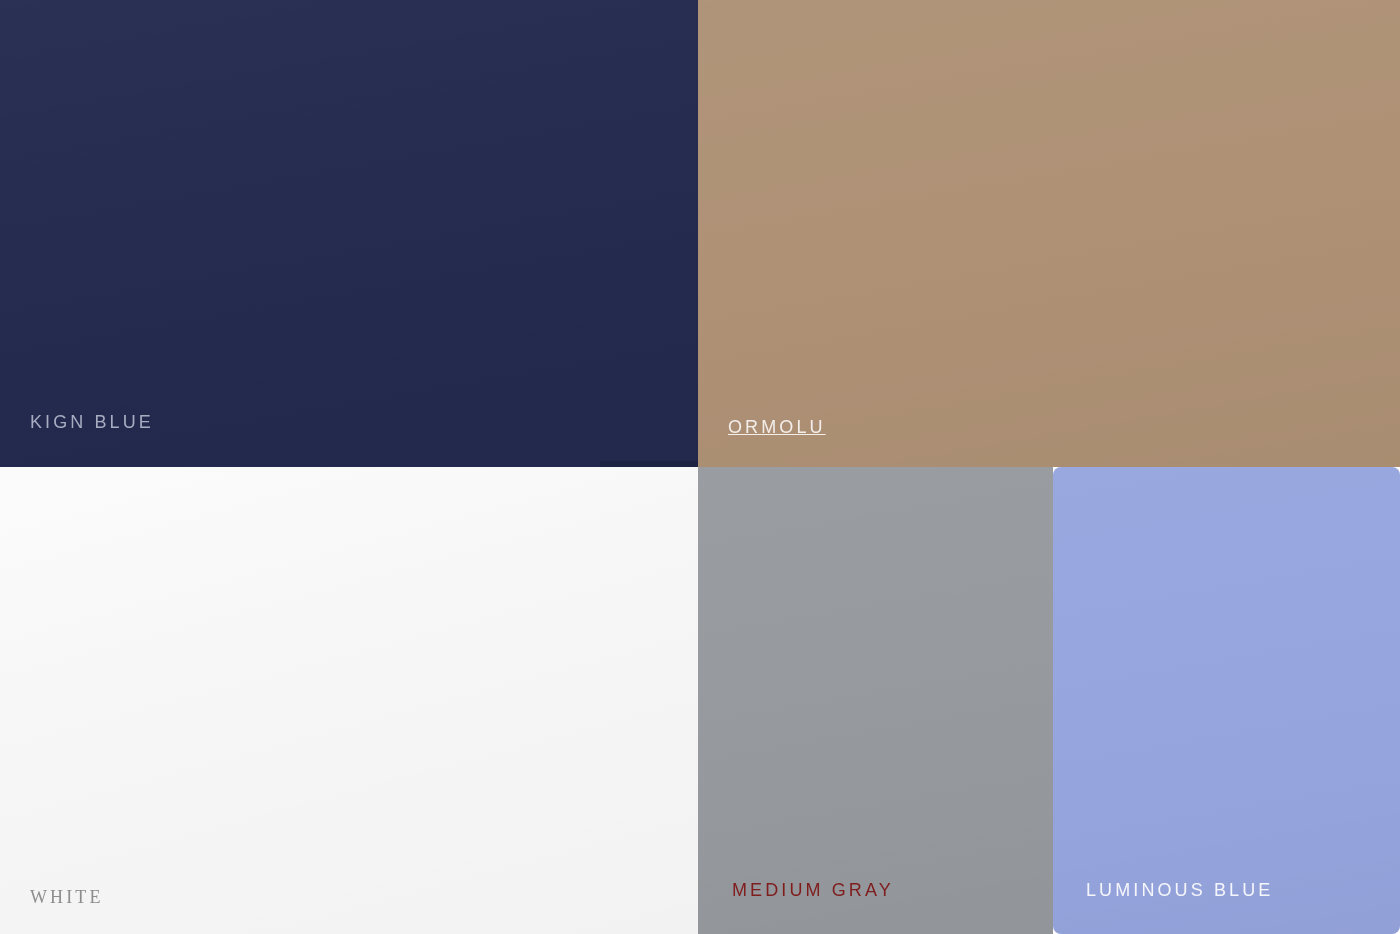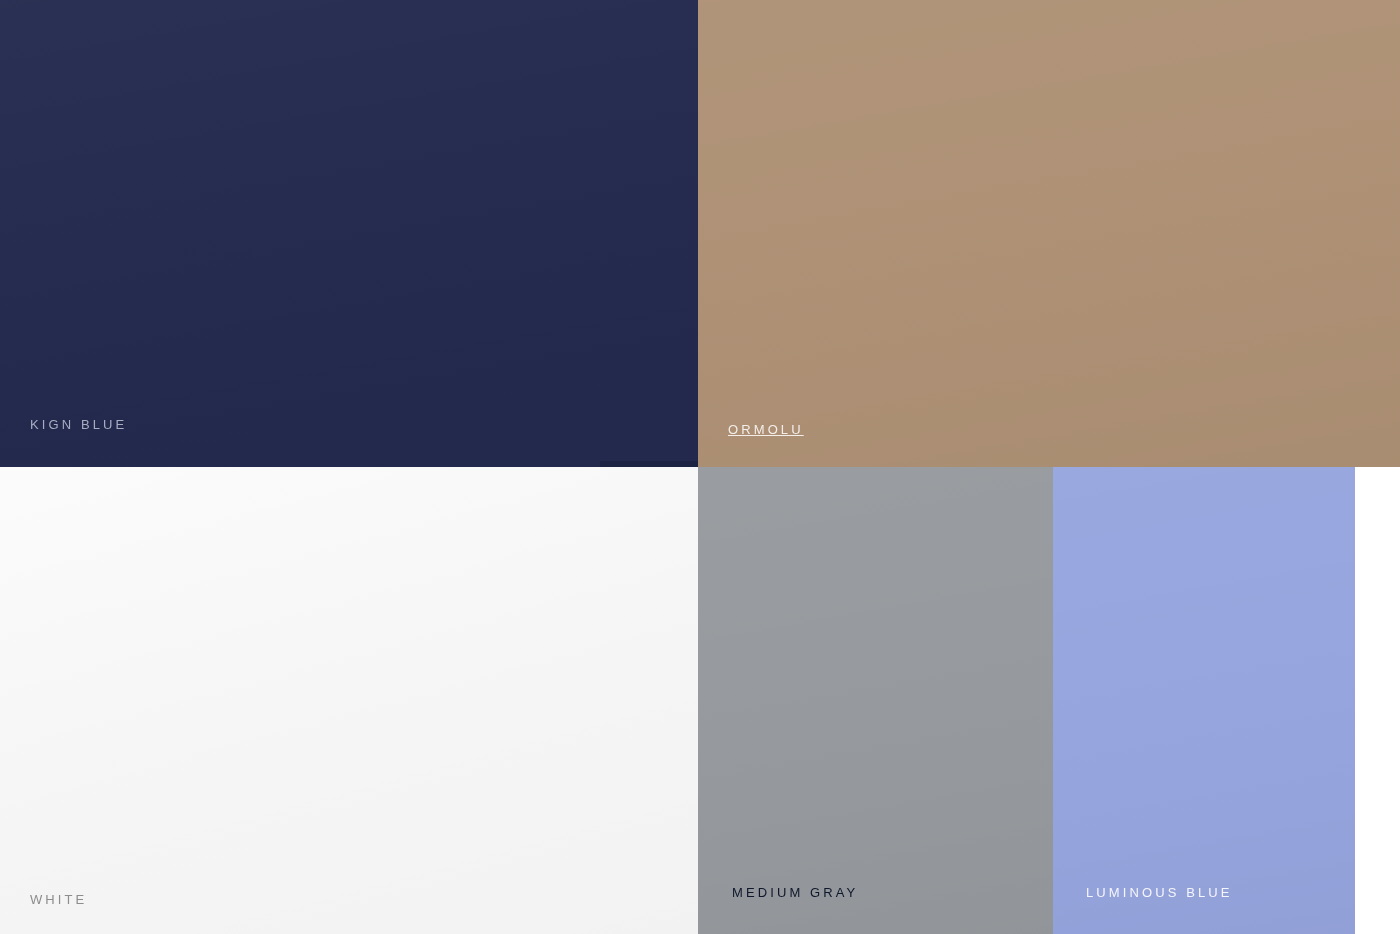--- a/index.html
+++ b/index.html
@@ -32,21 +32,21 @@
     background: linear-gradient(170deg,
                 rgba(255,255,255,0.030) 0%,
                 rgba(255,255,255,0.010) 38%,
                 rgba(0,0,0,0.012) 72%,
                 rgba(0,0,0,0.030) 100%);
   }
 
   .swatch-label {
     position: absolute;
     left: 30px;
-    font-size: 13px;
+    font-size: 18px;
     letter-spacing: 3.1px;
     font-weight: 400;
     white-space: nowrap;
     line-height: 1;
   }
 
   
   #swatch-kign-blue {
     left: 0; top: 0;
     width: 698px; height: 467px;
@@ -99,22 +99,23 @@
     background: #969a9e;
   }
   #swatch-medium-gray .swatch-label {
     left: 34px;
     bottom: 35px;
     color: #f4f4f5;
   }
 
   #swatch-luminous-blue {
     left: 1053px; top: 467px;
-    width: 302px; height: 467px;
+    width: 347px; height: 467px;
     background: #96a5de;
+    border-radius: 8px;
   }
   #swatch-luminous-blue .swatch-label {
     left: 33px;
     bottom: 35px;
     color: #f5f6fb;
   }
 </style>
 </head>
 <body>
 
@@ -126,26 +127,26 @@
     <div class="swatch-label" style="color: rgb(167, 172, 192);">KIGN BLUE</div>
   </div>
 
   <div class="swatch" id="swatch-ormolu" style="background: rgb(174, 145, 117);">
     <div class="grain"></div>
     <div class="swatch-label" style="color: rgb(243, 238, 234); text-decoration: underline;">ORMOLU</div>
   </div>
 
   <div class="swatch" id="swatch-white" style="background: rgb(247, 247, 247);">
     <div class="grain"></div>
-    <div class="swatch-label" style="color: rgb(141, 141, 141);">WHITE</div>
+    <div class="swatch-label" style="color: rgb(141, 141, 141); font-family: Liberation Serif, serif;">WHITE</div>
   </div>
 
   <div class="swatch" id="swatch-medium-gray" style="background: rgb(150, 154, 158);">
     <div class="grain"></div>
-    <div class="swatch-label" style="color: #0f172a; text-align: center;">MEDIUM GRAY</div>
+    <div class="swatch-label" style="color: #7f1d1d; text-align: center;">MEDIUM GRAY</div>
   </div>
 
   <div class="swatch" id="swatch-luminous-blue" style="background: rgb(150, 165, 222);">
     <div class="grain"></div>
     <div class="swatch-label" style="color: rgb(245, 246, 251);">LUMINOUS BLUE</div>
   </div>
 
 </div>
 
 </body></html>

